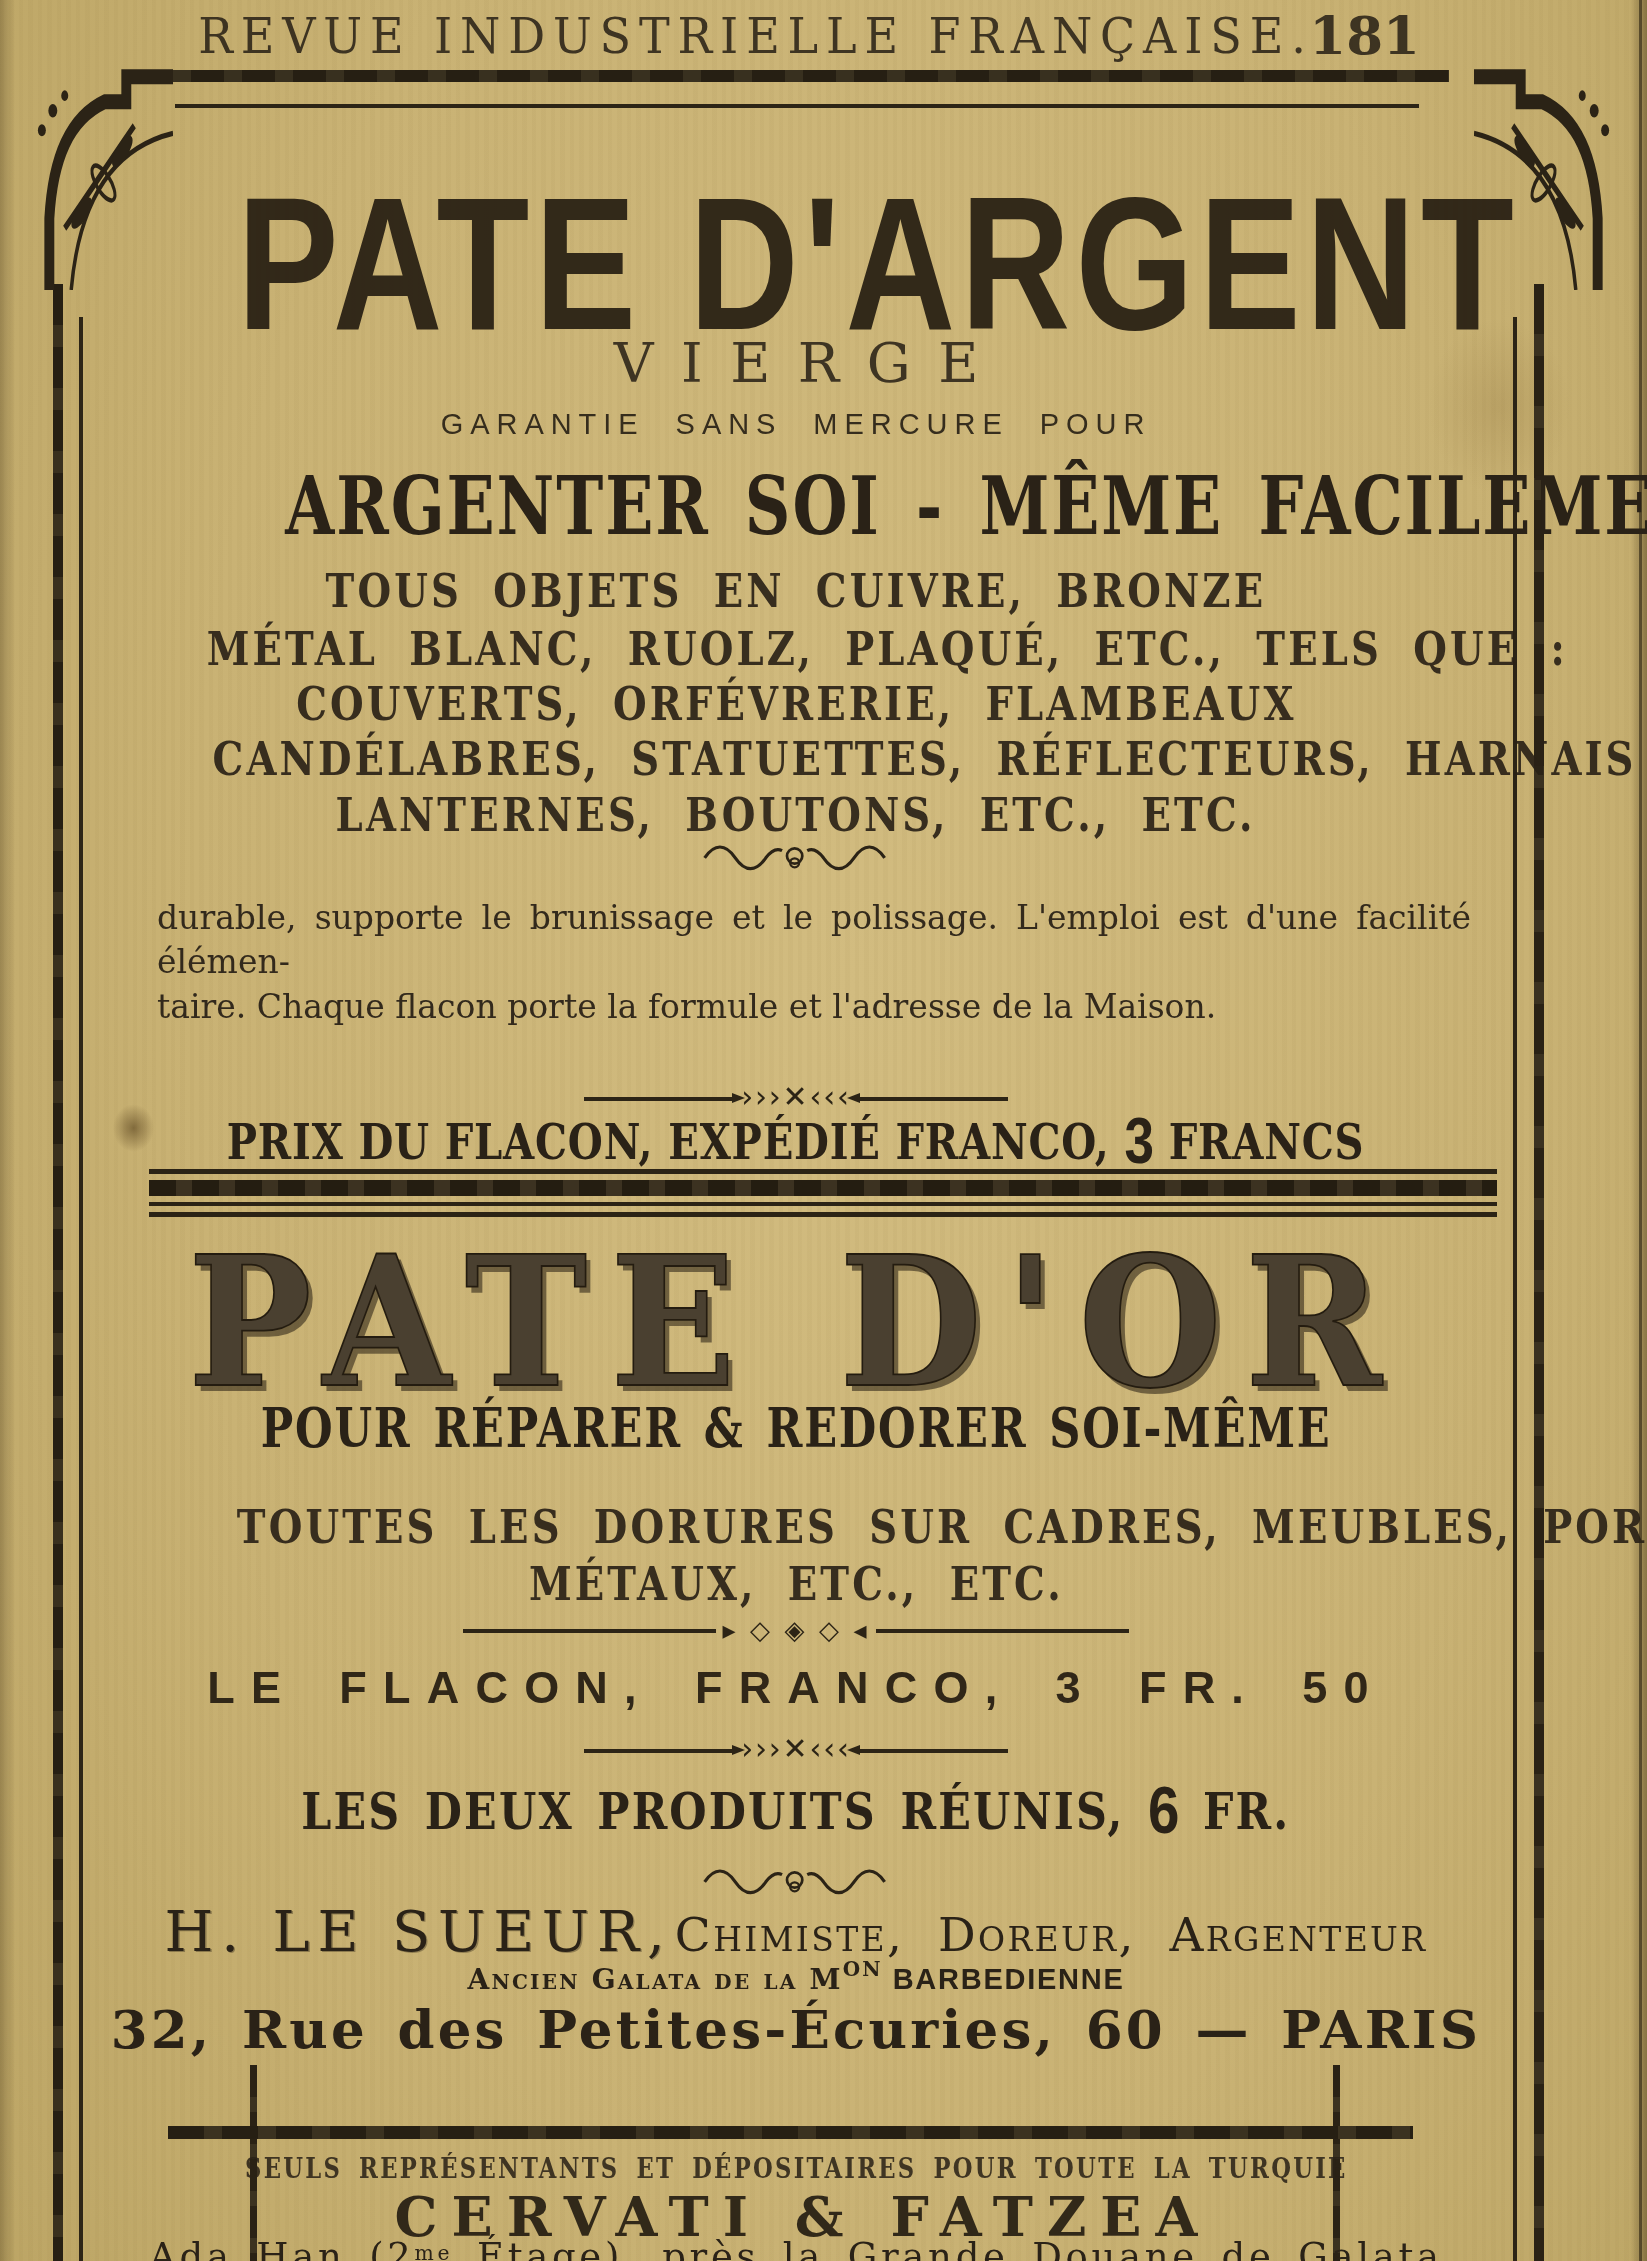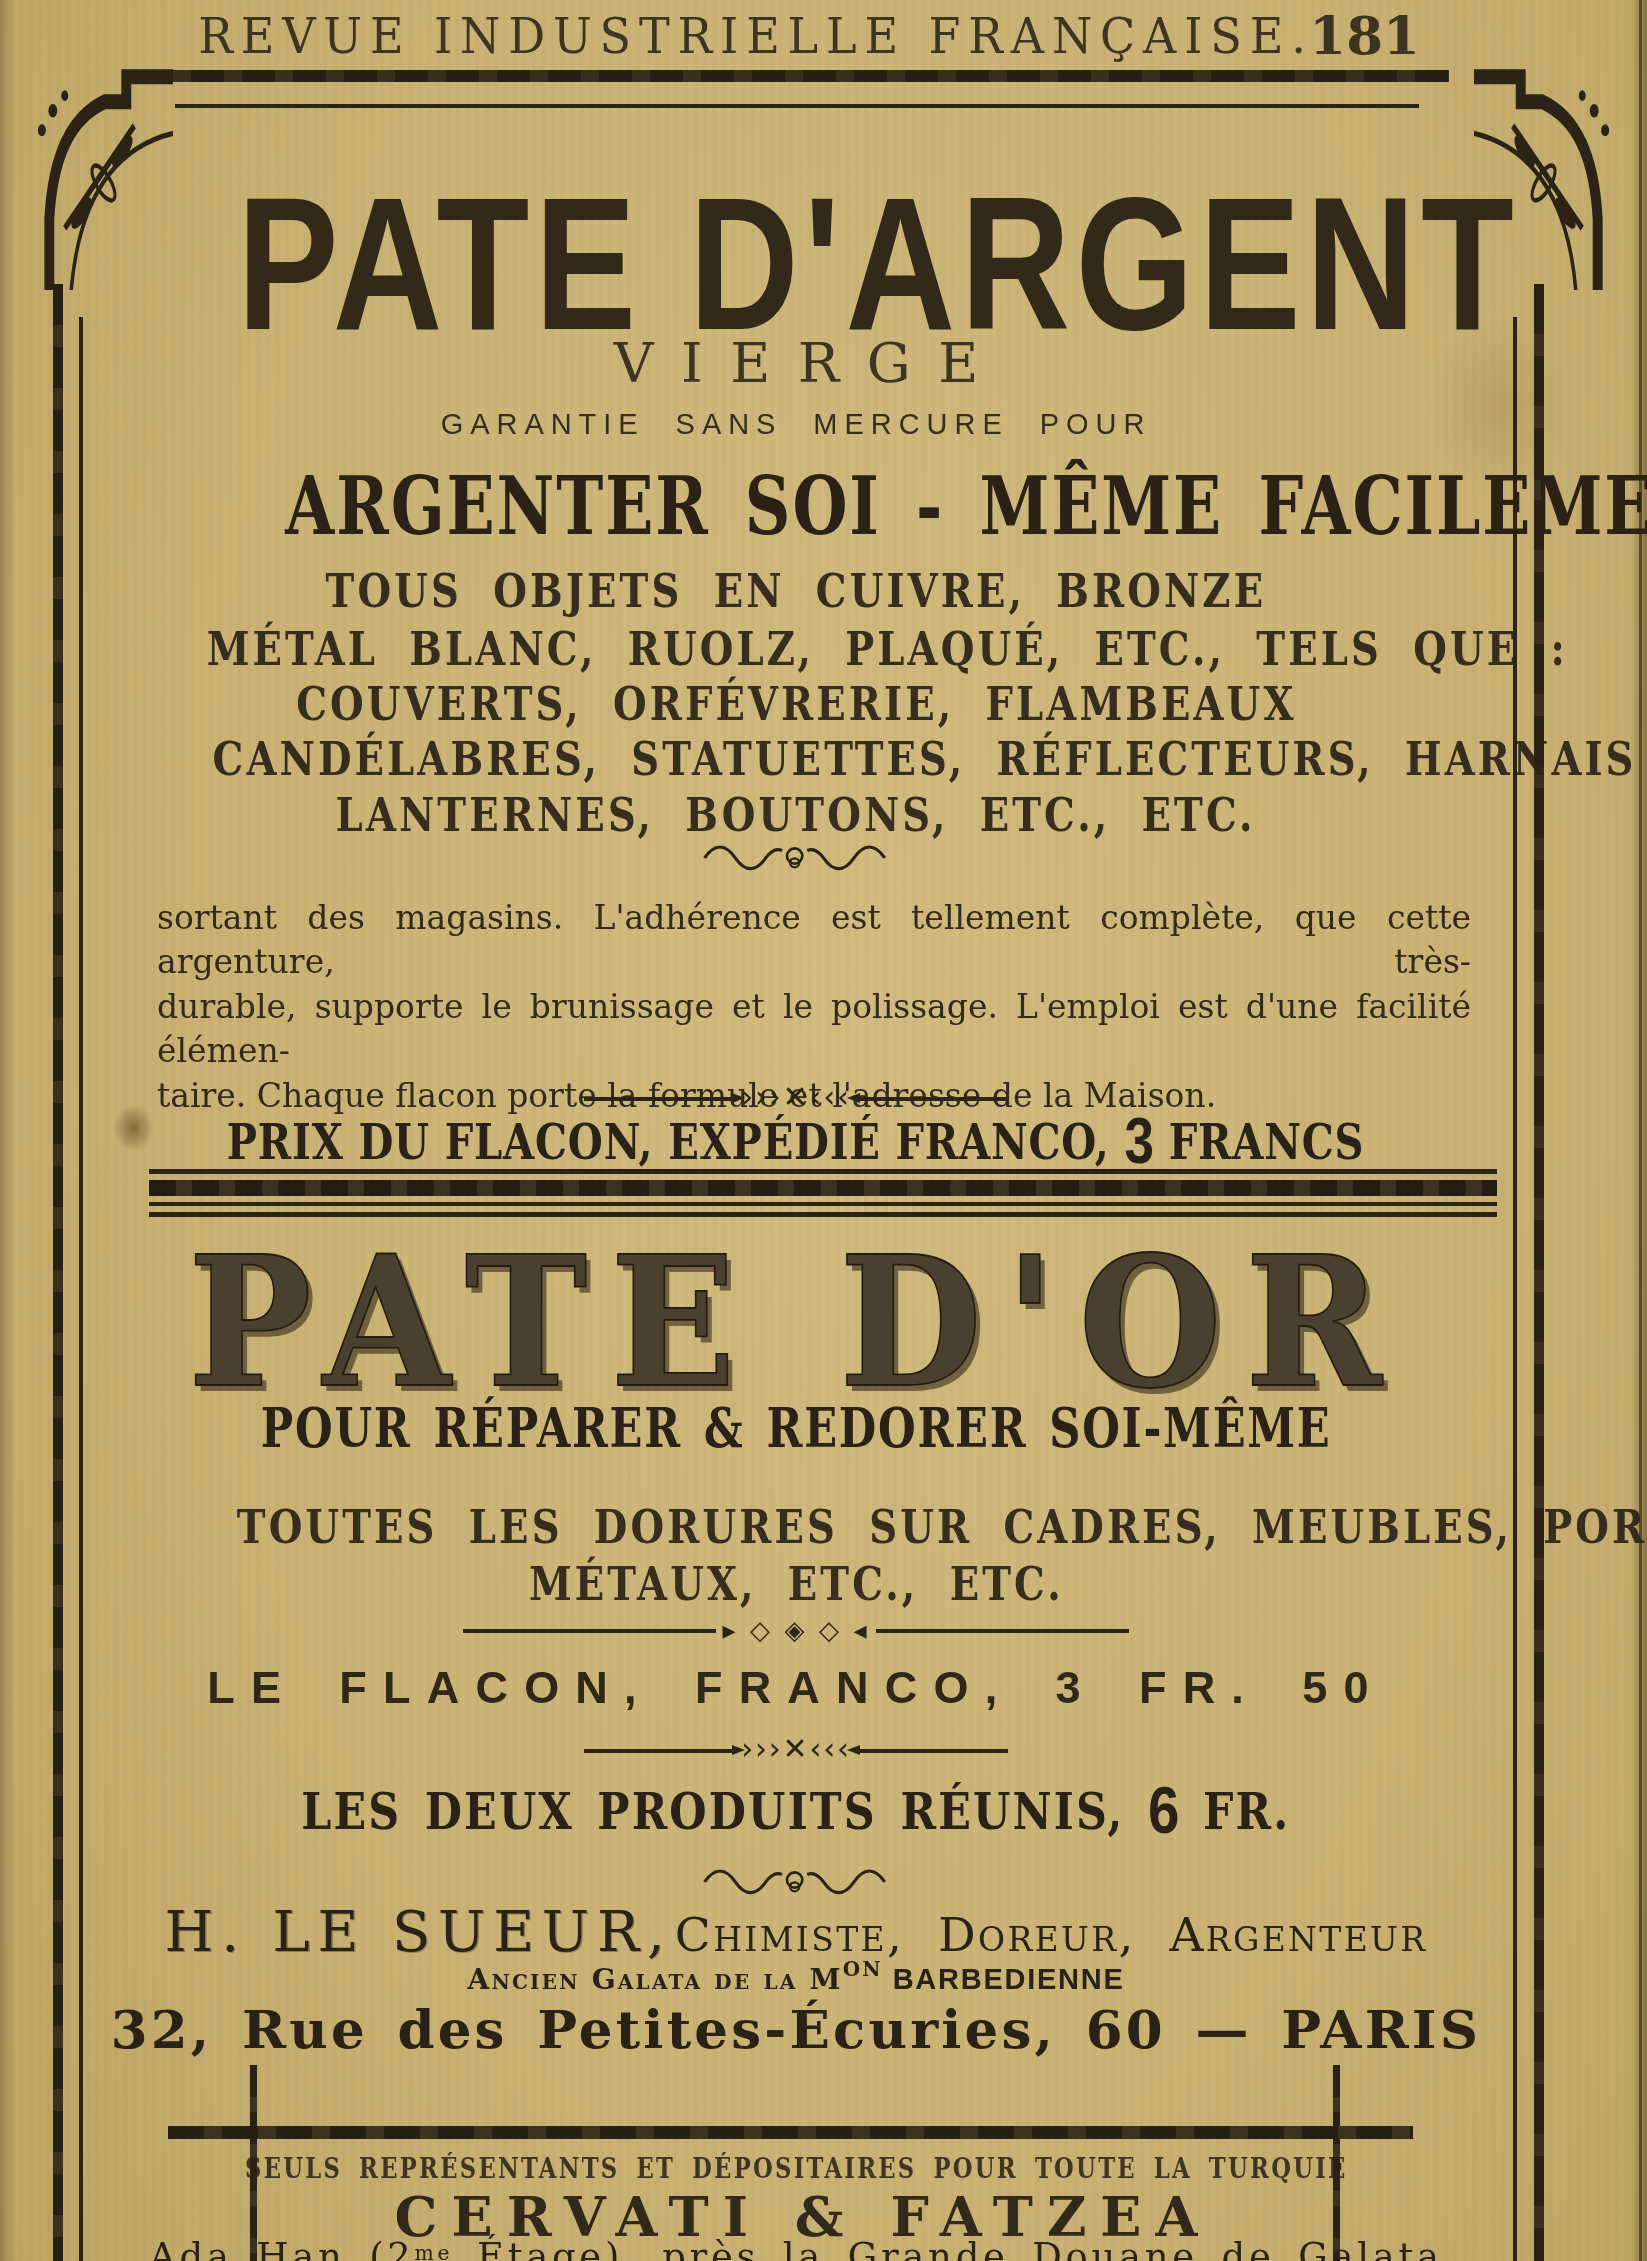--- a/index.html
+++ b/index.html
@@ -223,21 +223,20 @@
 <div class="row obj o4"><span class="cond">CANDÉLABRES, STATUETTES, RÉFLECTEURS, HARNAIS</span></div>
 <div class="row obj o5"><span class="cond">LANTERNES, BOUTONS, ETC., ETC.</span></div>
 
 <div class="squiggle sq1">
   <svg width="194" height="36" viewBox="0 0 430 80">
       <use href="#squiggleart"></use>
     </svg>
 </div>
 
 <div class="para">
-  <div class="pl">sortant des magasins. L'adhérence est tellement complète, que cette argenture, très-</div>
   <div class="pl">durable, supporte le brunissage et le polissage. L'emploi est d'une facilité élémen-</div>
   <div class="pl last">taire. Chaque flacon porte la formule et l'adresse de la Maison.</div>
 </div>
 
 <div class="arrow-div ad1">
   <span class="alin l"></span>
   <span class="aglyph">›››✕‹‹‹</span>
   <span class="alin r"></span>
 </div>
 

